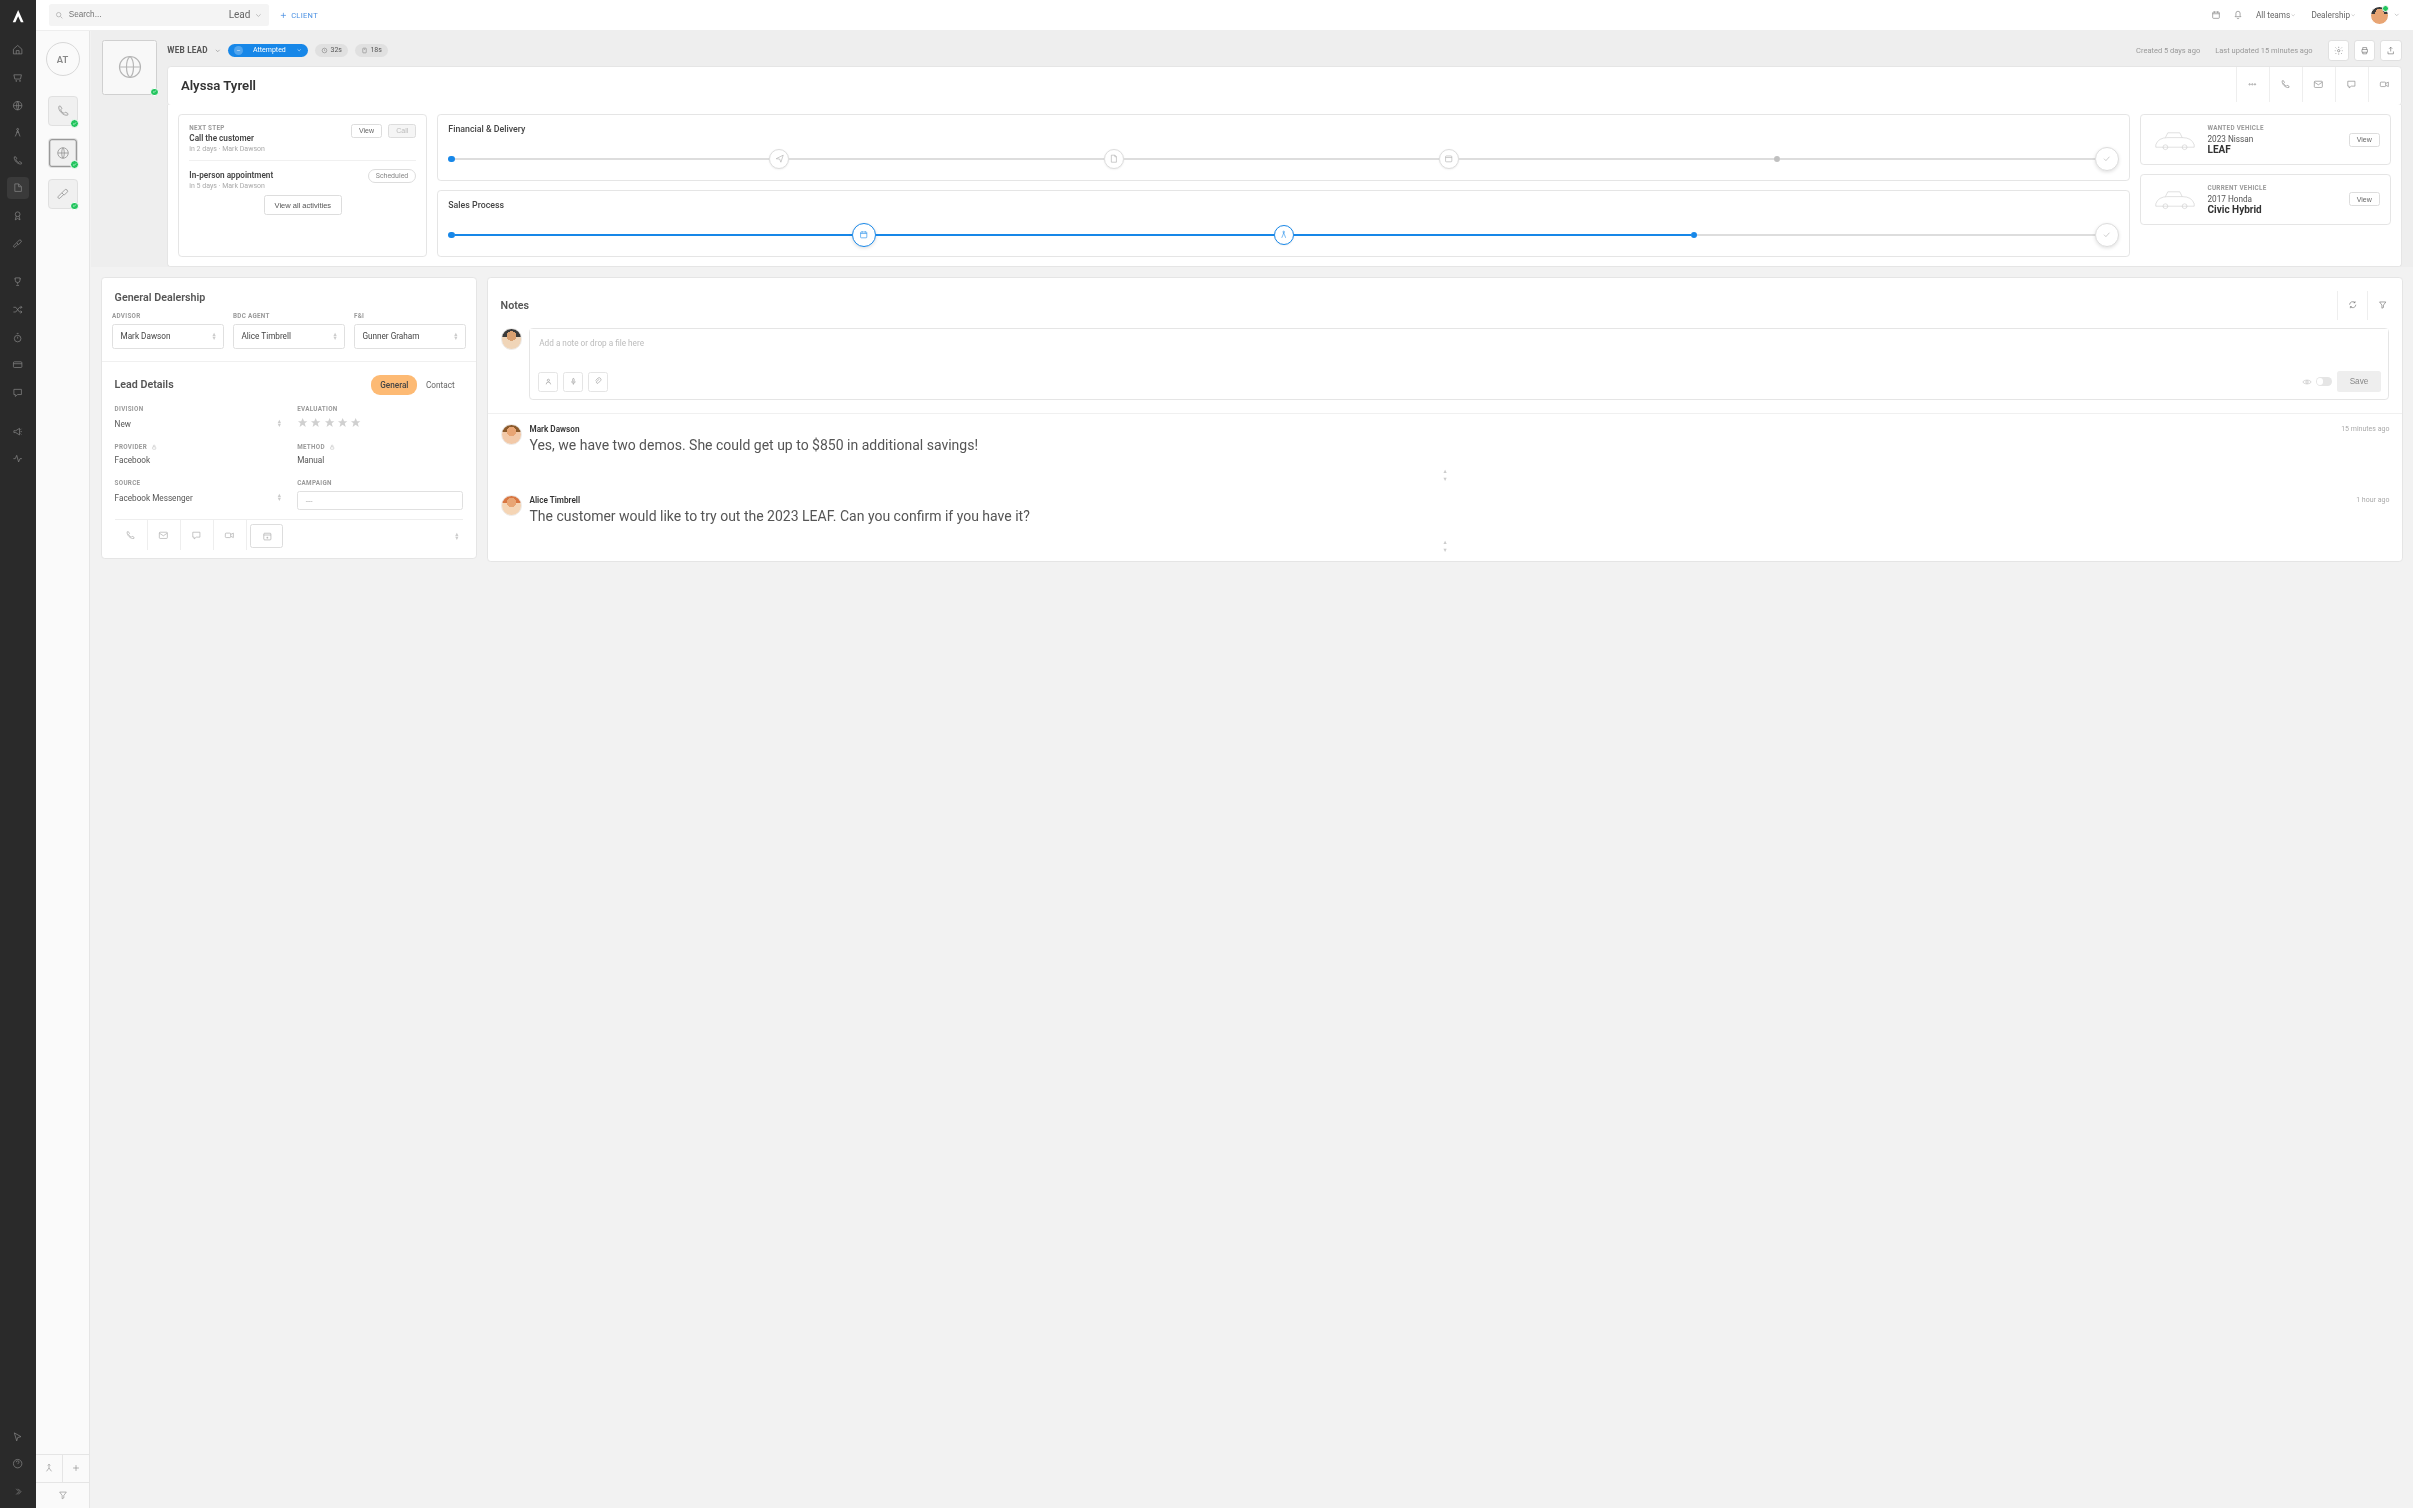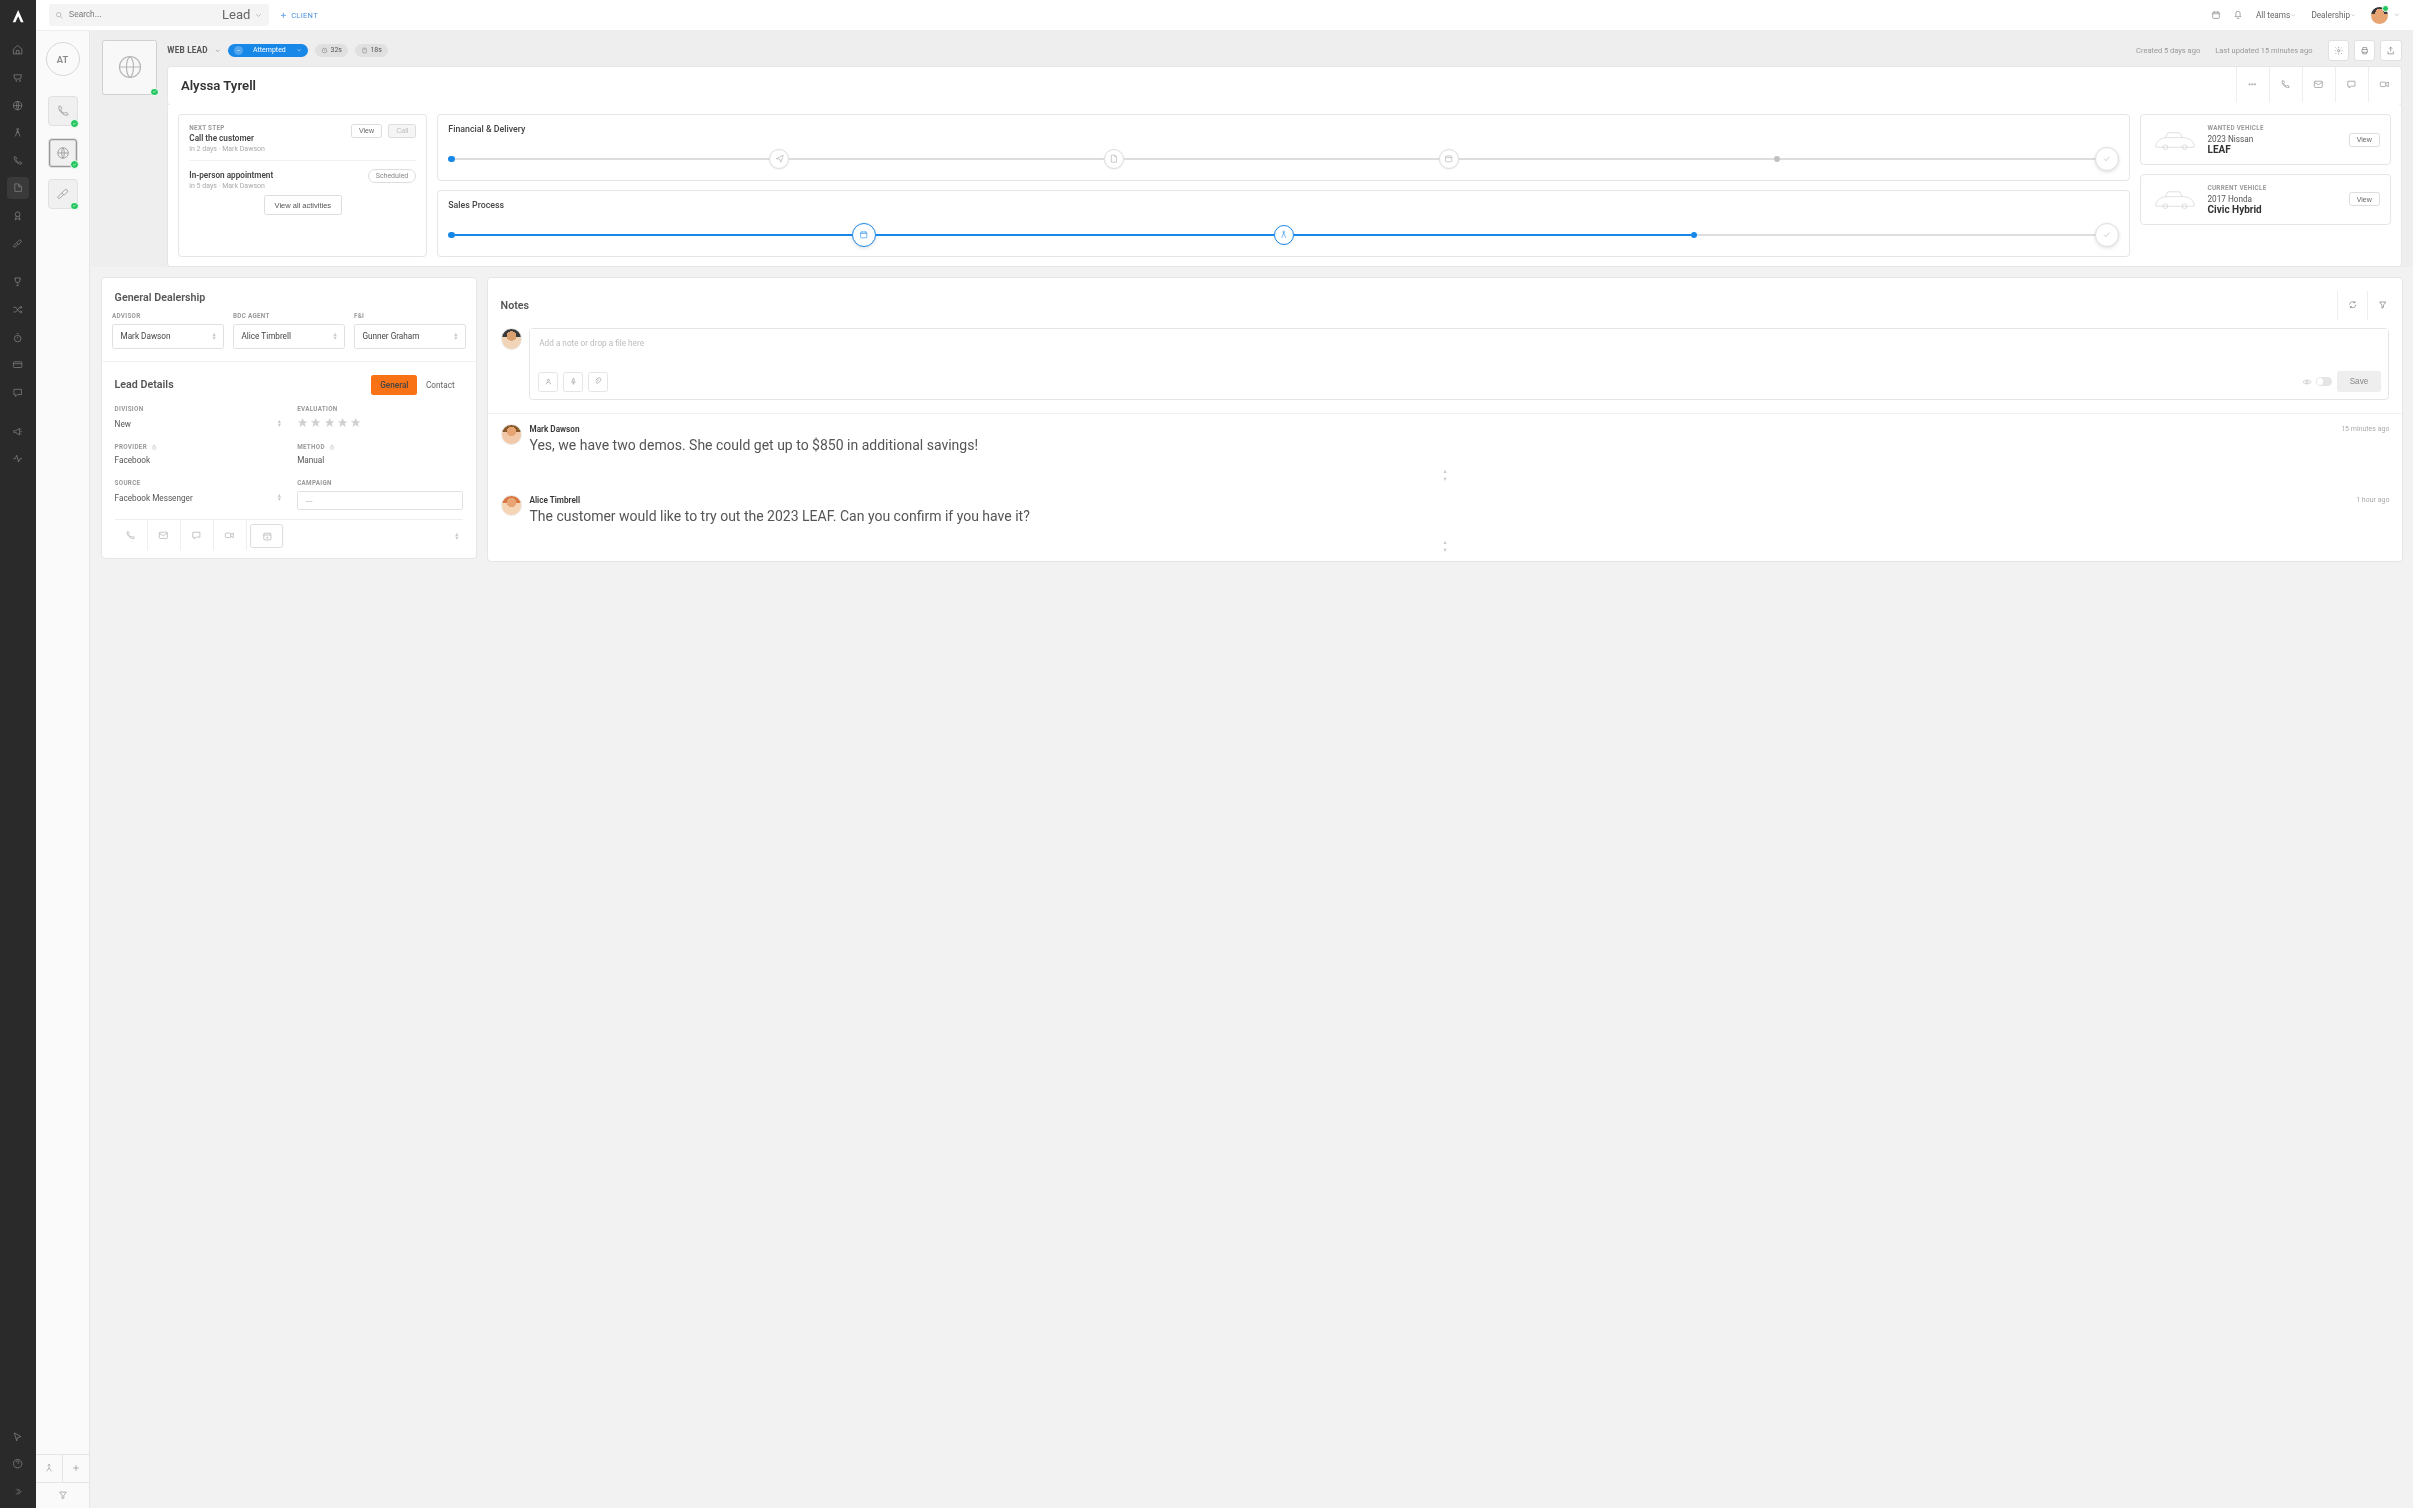--- a/index.html
+++ b/index.html
@@ -13,21 +13,21 @@
 .rail .nav-item.active { background: #3a3a3a; }
 .rail .spacer { flex: 1; }
 .rail .bottom { width: 100%; }
 .rail .bottom .nav-item { margin: 0 auto 5px; }
 
 
 .topbar { position: fixed; left: 36px; right: 0; top: 0; height: 31px; background: #fff; display: flex; align-items: center; padding: 0 12.6px; z-index: 99; border-bottom: 0.6px solid #eee; }
 .search-wrap { display: flex; align-items: center; background: #f4f4f4; border-radius: 2.5px; padding: 0 6.3px; height: 21.4px; width: 220px; }
 .search-wrap svg { width: 8.8px; height: 8.8px; stroke: #aaa; fill: none; stroke-width: 2; }
 .search-wrap input { flex: 1; border: none; background: transparent; outline: none; padding: 0 5px; font-size: 8.2px; }
-.search-wrap .type-select { display: flex; align-items: center; gap: 3.1px; color: #666; font-size: 13px; cursor: pointer; }
+.search-wrap .type-select { display: flex; align-items: center; gap: 3.1px; color: #666; font-size: 10px; cursor: pointer; }
 .add-client { display: flex; align-items: center; gap: 3.8px; margin-left: 10px; color: #4a90e2; cursor: pointer; font-size: 7.5px; letter-spacing: 0.3px; }
 .add-client svg { width: 8.8px; height: 8.8px; stroke: #4a90e2; stroke-width: 2; }
 .topbar .spacer { flex: 1; }
 .top-icon { width: 21.4px; height: 21.4px; display: flex; align-items: center; justify-content: center; cursor: pointer; }
 .top-icon svg { width: 10px; height: 10px; stroke: #777; fill: none; stroke-width: 1.5; }
 .team-select { display: flex; align-items: center; color: #666; cursor: pointer; margin: 0 7.5px; font-size: 8.2px; }
 .avatar-top { width: 19px; height: 19px; border-radius: 50%; background: linear-gradient(135deg,#f7d9b8,#e8a574); margin-left: 6.3px; position: relative; border: 1.3px solid #fff; background-image: radial-gradient(circle at 50% 35%, #e8a574 30%, transparent 30%), linear-gradient(to bottom, #3a3a3a 40%, #e8a574 40%); }
 .avatar-top::after { content:''; position:absolute; top:-1.3px; right:-1.3px; width:5px; height:5px; background:#22c55e; border-radius:50%; border:1.3px solid #fff; }
 .chev-down { cursor: pointer; }
 
@@ -124,21 +124,21 @@
 
 .info-row { display:flex; gap:8.8px; padding:0 10px 12.6px; }
 .info-field { flex:1; }
 .field-label { font-size:6.3px; font-weight:700; color:#999; letter-spacing:0.3px; margin-bottom:3.8px; }
 .select-box { border:0.6px solid #e0e0e0; border-radius:2.5px; padding:6.3px 7.5px; font-size:8.2px; color:#444; display:flex; align-items:center; justify-content:space-between; cursor:pointer; }
 
 .lead-details-sec { padding:12.6px 12.6px 6.3px; }
 .ld-header { display:flex; align-items:center; margin-bottom:10px; }
 .ld-title { font-size:10.7px; font-weight:600; color:#555; }
 .tab-btn { padding:5px 8.8px; border-radius:2.5px; font-size:8.2px; cursor:pointer; color:#666; }
-.tab-btn.active { background:#f97316; color:#444; font-weight:500; }
+.tab-btn.active { background:#fdba74; color:#444; font-weight:500;border-radius:9px; }
 .detail-grid { display:grid; grid-template-columns:1fr 1fr; gap:14px 16.3px; }
 .detail-item .field-label { display:flex; align-items:center; gap:3.8px; }
 .detail-value { font-size:8.2px; color:#555; margin-top:2.5px; display:flex; align-items:center; gap:3.8px; }
 .stars { display:flex; gap:1.9px; }
 .stars svg { width:11.3px; height:11.3px; fill:#d0d0d0; }
 .lock-icon { width:6.3px; height:6.3px; }
 .dropdown-row { display:flex; align-items:center; justify-content:space-between; }
 .chev-ud { color:#ccc; font-size:6.3px; line-height:0.7; }
 
 

